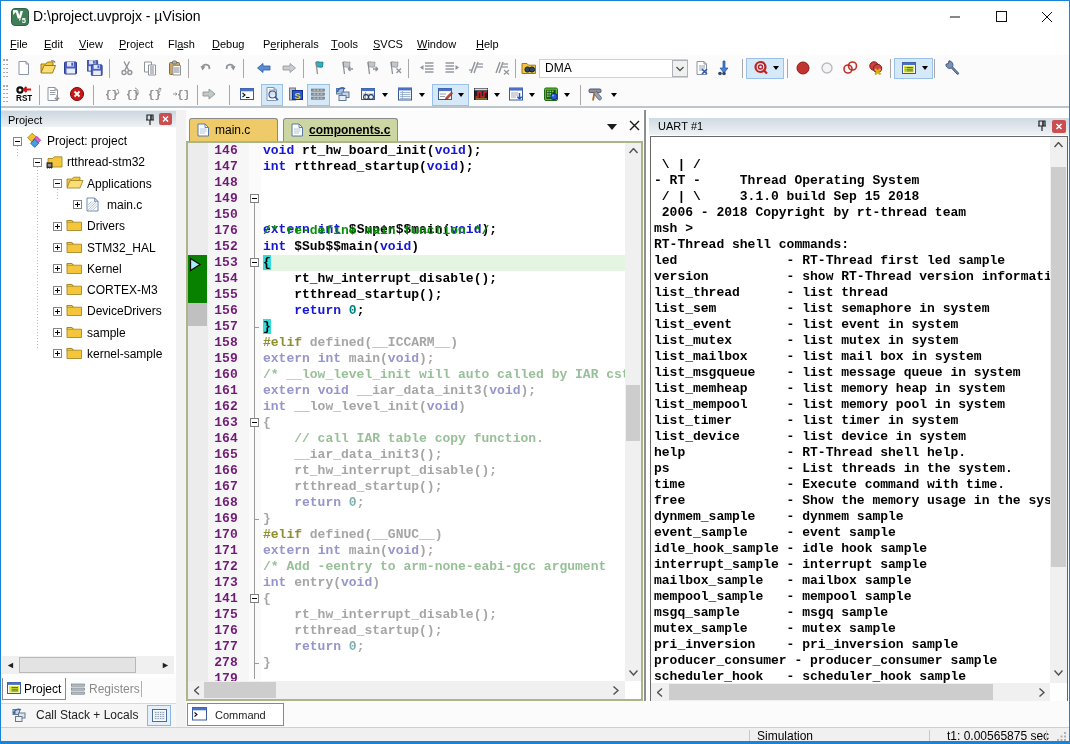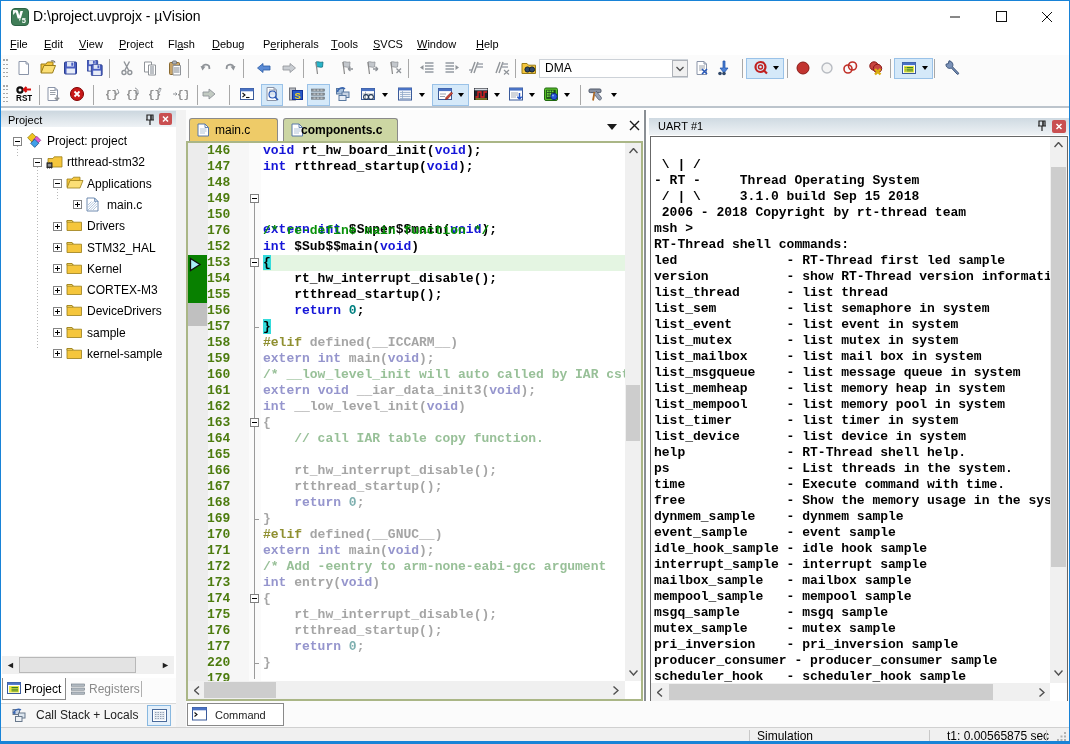--- a/index.html
+++ b/index.html
@@ -28,21 +28,21 @@
 .pmbox.plus:after { content:""; position:absolute; left:3px; top:1px; width:1px; height:5px; background:#000; }
 #ed-tabs { position:absolute; left:186px; top:110px; width:457px; height:31px; background:#fcfcfc; }
 .etab { position:absolute; top:8px; height:23px; border:1px solid #8a8a8a; border-bottom:none; border-radius:3px 3px 0 0; font-size:12px; color:#000; }
 .etab .ticon { position:absolute; left:7px; top:4px; }
 #ed { position:absolute; left:186px; top:141px; width:457px; height:560px; background:#fff; border:2px solid #aab686; }
 #ed-margin { position:absolute; left:0; top:0; width:20px; height:538px; background:#ececec; }
 #ed-gutter { position:absolute; left:20px; top:0; width:41px; height:538px; background:#f6f6f6; }
 #ed-fold { position:absolute; left:61px; top:0; width:12px; height:538px; background:#fbfbfb; }
 #ed-code { position:absolute; left:73px; top:0; width:364px; height:538px; background:#fff; overflow:hidden; }
 .cl { position:absolute; left:0; height:16px; width:364px; font-family:"Liberation Mono", monospace; font-size:13px; line-height:16px; white-space:pre; color:#000; font-weight:bold; }
-.ln { position:absolute; right:4px; width:38px; text-align:left; font-family:"Liberation Mono", monospace; font-size:13px; line-height:16px; color:#4d7c0f; font-weight:bold; }
+.ln { position:absolute; right:4px; width:38px; text-align:center; font-family:"Liberation Mono", monospace; font-size:13px; line-height:16px; color:#701a75; font-weight:bold; }
 .kw { color:#1515d8; } .cm { color:#089108; } .pp2 { color:#7f7f10; } .nm { color:#008080; }
 .gy { color:#a5a5a5; } .kwi { color:#9595cd; } .cmi { color:#98c098; } .ppi { color:#8f8f30; } .nmi { color:#7fb0b0; }
 .fold { position:absolute; left:1px; width:9px; height:9px; background:#fff; border:1px solid #808080; }
 .fold:before { content:""; position:absolute; left:1px; top:3px; width:5px; height:1px; background:#000; }
 .sb-thumb { position:absolute; background:#cdcdcd; }
 .sbtn { position:absolute; display:flex; align-items:center; justify-content:center; }
 #uart { position:absolute; left:649px; top:110px; width:420px; height:617px; background:#fff; }
 #uart-hd { position:absolute; left:0; top:8px; width:420px; height:17px; background:linear-gradient(#cfdae2,#eef2f5); }
 #uart-body { position:absolute; left:1px; top:26px; width:418px; height:566px; background:#fff; border:1px solid #686868; overflow:hidden; }
 #uart-text { position:absolute; left:3px; top:20px; font-weight:bold; font-family:"Liberation Mono", monospace; font-size:13px; line-height:16px; color:#000; white-space:pre; }
@@ -575,21 +575,21 @@
         <path d="M3 6 L9.5 6 M3 8 L9.5 8 M3 10 L8 10" stroke="#a8bcd4" stroke-width="0.9"></path>
       </svg>
       <span style="position:absolute;left:25px;top:4px;white-space:nowrap">main.c</span>
     </div>
 <div class="etab" style="left:97px;width:115px;background:#ccd6a3;">
       <svg class="ticon" width="13" height="14" viewBox="0 0 13 14">
         <path d="M1 1 L8 1 L11.5 4.5 L11.5 13 L1 13 Z" fill="#fff" stroke="#5878a8" stroke-width="1"></path>
         <path d="M8 1 L8 4.5 L11.5 4.5" fill="none" stroke="#5878a8" stroke-width="0.9"></path>
         <path d="M3 6 L9.5 6 M3 8 L9.5 8 M3 10 L8 10" stroke="#a8bcd4" stroke-width="0.9"></path>
       </svg>
-      <span style="position:absolute;left:17px;top:4px;font-weight:bold;white-space:nowrap">components.c</span>
+      <span style="position:absolute;left:25px;top:4px;font-weight:bold;text-decoration:underline;white-space:nowrap">components.c</span>
     </div>
   <svg class="abs" style="left:420px;top:13px" width="12" height="8" viewBox="0 0 12 8">
       <path d="M1 1 L11 1 L6 7 Z" fill="#1a1a1a"></path>
     </svg>
   <svg class="abs" style="left:442px;top:9px" width="13" height="13" viewBox="0 0 13 13">
       <path d="M2 2 L11 11 M11 2 L2 11" stroke="#1a1a1a" stroke-width="1.4"></path>
     </svg>
 </div>
 <div id="ed">
   <div id="ed-margin">
@@ -621,25 +621,25 @@
 <div class="ln" style="top:288px">164</div>
 <div class="ln" style="top:304px">165</div>
 <div class="ln" style="top:320px">166</div>
 <div class="ln" style="top:336px">167</div>
 <div class="ln" style="top:352px">168</div>
 <div class="ln" style="top:368px">169</div>
 <div class="ln" style="top:384px">170</div>
 <div class="ln" style="top:400px">171</div>
 <div class="ln" style="top:416px">172</div>
 <div class="ln" style="top:432px">173</div>
-<div class="ln" style="top:448px">174</div>
+<div class="ln" style="top:448px">141</div>
 <div class="ln" style="top:464px">175</div>
 <div class="ln" style="top:480px">176</div>
 <div class="ln" style="top:496px">177</div>
-<div class="ln" style="top:512px">220</div>
+<div class="ln" style="top:512px">278</div>
 <div class="ln" style="top:528px">179</div>
   </div>
   <div id="ed-fold">
 <div class="abs" style="left:5px;top:60px;width:1px;height:476px;background:#9a9a9a"></div>
 <div class="fold" style="top:51px"></div>
 <div class="fold" style="top:115px"></div>
 <div class="fold" style="top:275px"></div>
 <div class="fold" style="top:451px"></div>
 <div class="abs" style="left:5px;top:184px;width:5px;height:1px;background:#9a9a9a"></div>
 <div class="abs" style="left:5px;top:376px;width:5px;height:1px;background:#9a9a9a"></div>
@@ -657,20 +657,21 @@
 <div class="cl" style="left:2px;top:144px;">    rtthread_startup();</div>
 <div class="cl" style="left:2px;top:160px;">    <span class="kw">return</span> <span class="nm">0</span>;</div>
 <div class="cl" style="left:2px;top:176px;"><span style="background:#35dbdb">}</span></div>
 <div class="cl" style="left:2px;top:192px;"><span class="ppi">#elif</span><span class="gy"> defined(__ICCARM__)</span></div>
 <div class="cl" style="left:2px;top:208px;"><span class="kwi">extern</span><span class="gy"> </span><span class="kwi">int</span><span class="gy"> main(</span><span class="kwi">void</span><span class="gy">);</span></div>
 <div class="cl" style="left:2px;top:224px;"><span class="cmi">/* __low_level_init will auto called by IAR cstartup */</span></div>
 <div class="cl" style="left:2px;top:240px;"><span class="kwi">extern</span><span class="gy"> </span><span class="kwi">void</span><span class="gy"> __iar_data_init3(</span><span class="kwi">void</span><span class="gy">);</span></div>
 <div class="cl" style="left:2px;top:256px;"><span class="kwi">int</span><span class="gy"> __low_level_init(</span><span class="kwi">void</span><span class="gy">)</span></div>
 <div class="cl" style="left:2px;top:272px;"><span class="gy">{</span></div>
 <div class="cl" style="left:2px;top:288px;"><span class="cmi">    // call IAR table copy function.</span></div>
+<div class="cl" style="left:2px;top:304px;"><span class="gy">    __iar_data_init3();</span></div>
 <div class="cl" style="left:2px;top:320px;"><span class="gy">    rt_hw_interrupt_disable();</span></div>
 <div class="cl" style="left:2px;top:336px;"><span class="gy">    rtthread_startup();</span></div>
 <div class="cl" style="left:2px;top:352px;"><span class="gy">    </span><span class="kwi">return</span><span class="gy"> </span><span class="nmi">0</span><span class="gy">;</span></div>
 <div class="cl" style="left:2px;top:368px;"><span class="gy">}</span></div>
 <div class="cl" style="left:2px;top:384px;"><span class="ppi">#elif</span><span class="gy"> defined(__GNUC__)</span></div>
 <div class="cl" style="left:2px;top:400px;"><span class="kwi">extern</span><span class="gy"> </span><span class="kwi">int</span><span class="gy"> main(</span><span class="kwi">void</span><span class="gy">);</span></div>
 <div class="cl" style="left:2px;top:416px;"><span class="cmi">/* Add -eentry to arm-none-eabi-gcc argument    */</span></div>
 <div class="cl" style="left:2px;top:432px;"><span class="kwi">int</span><span class="gy"> entry(</span><span class="kwi">void</span><span class="gy">)</span></div>
 <div class="cl" style="left:2px;top:448px;"><span class="gy">{</span></div>
 <div class="cl" style="left:2px;top:464px;"><span class="gy">    rt_hw_interrupt_disable();</span></div>

